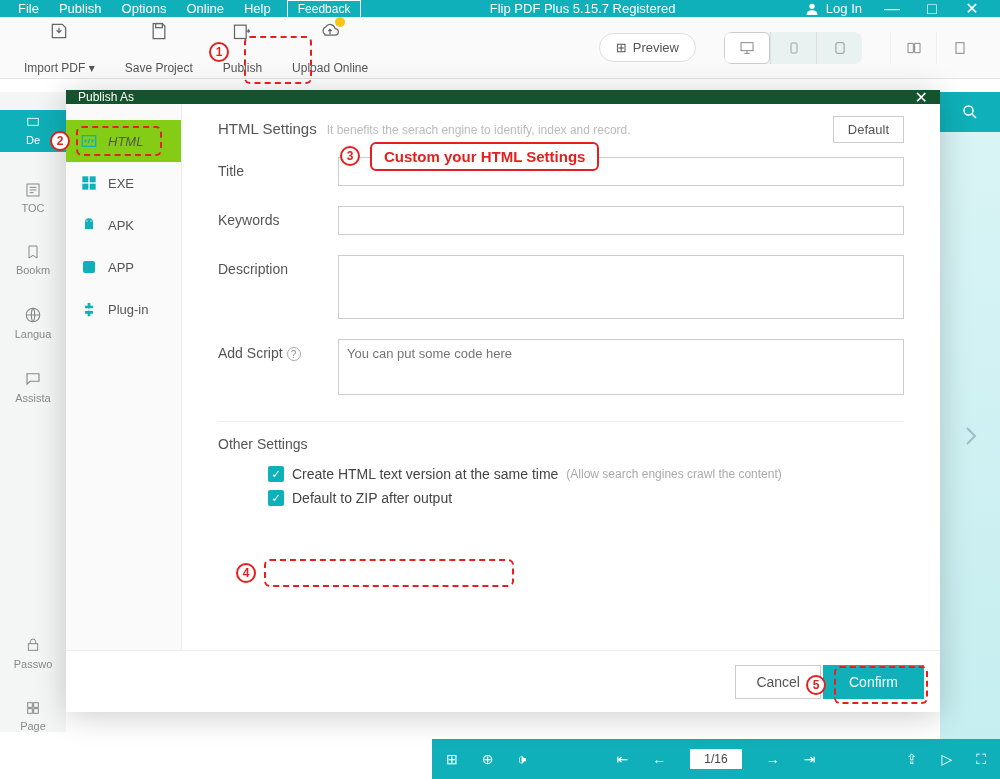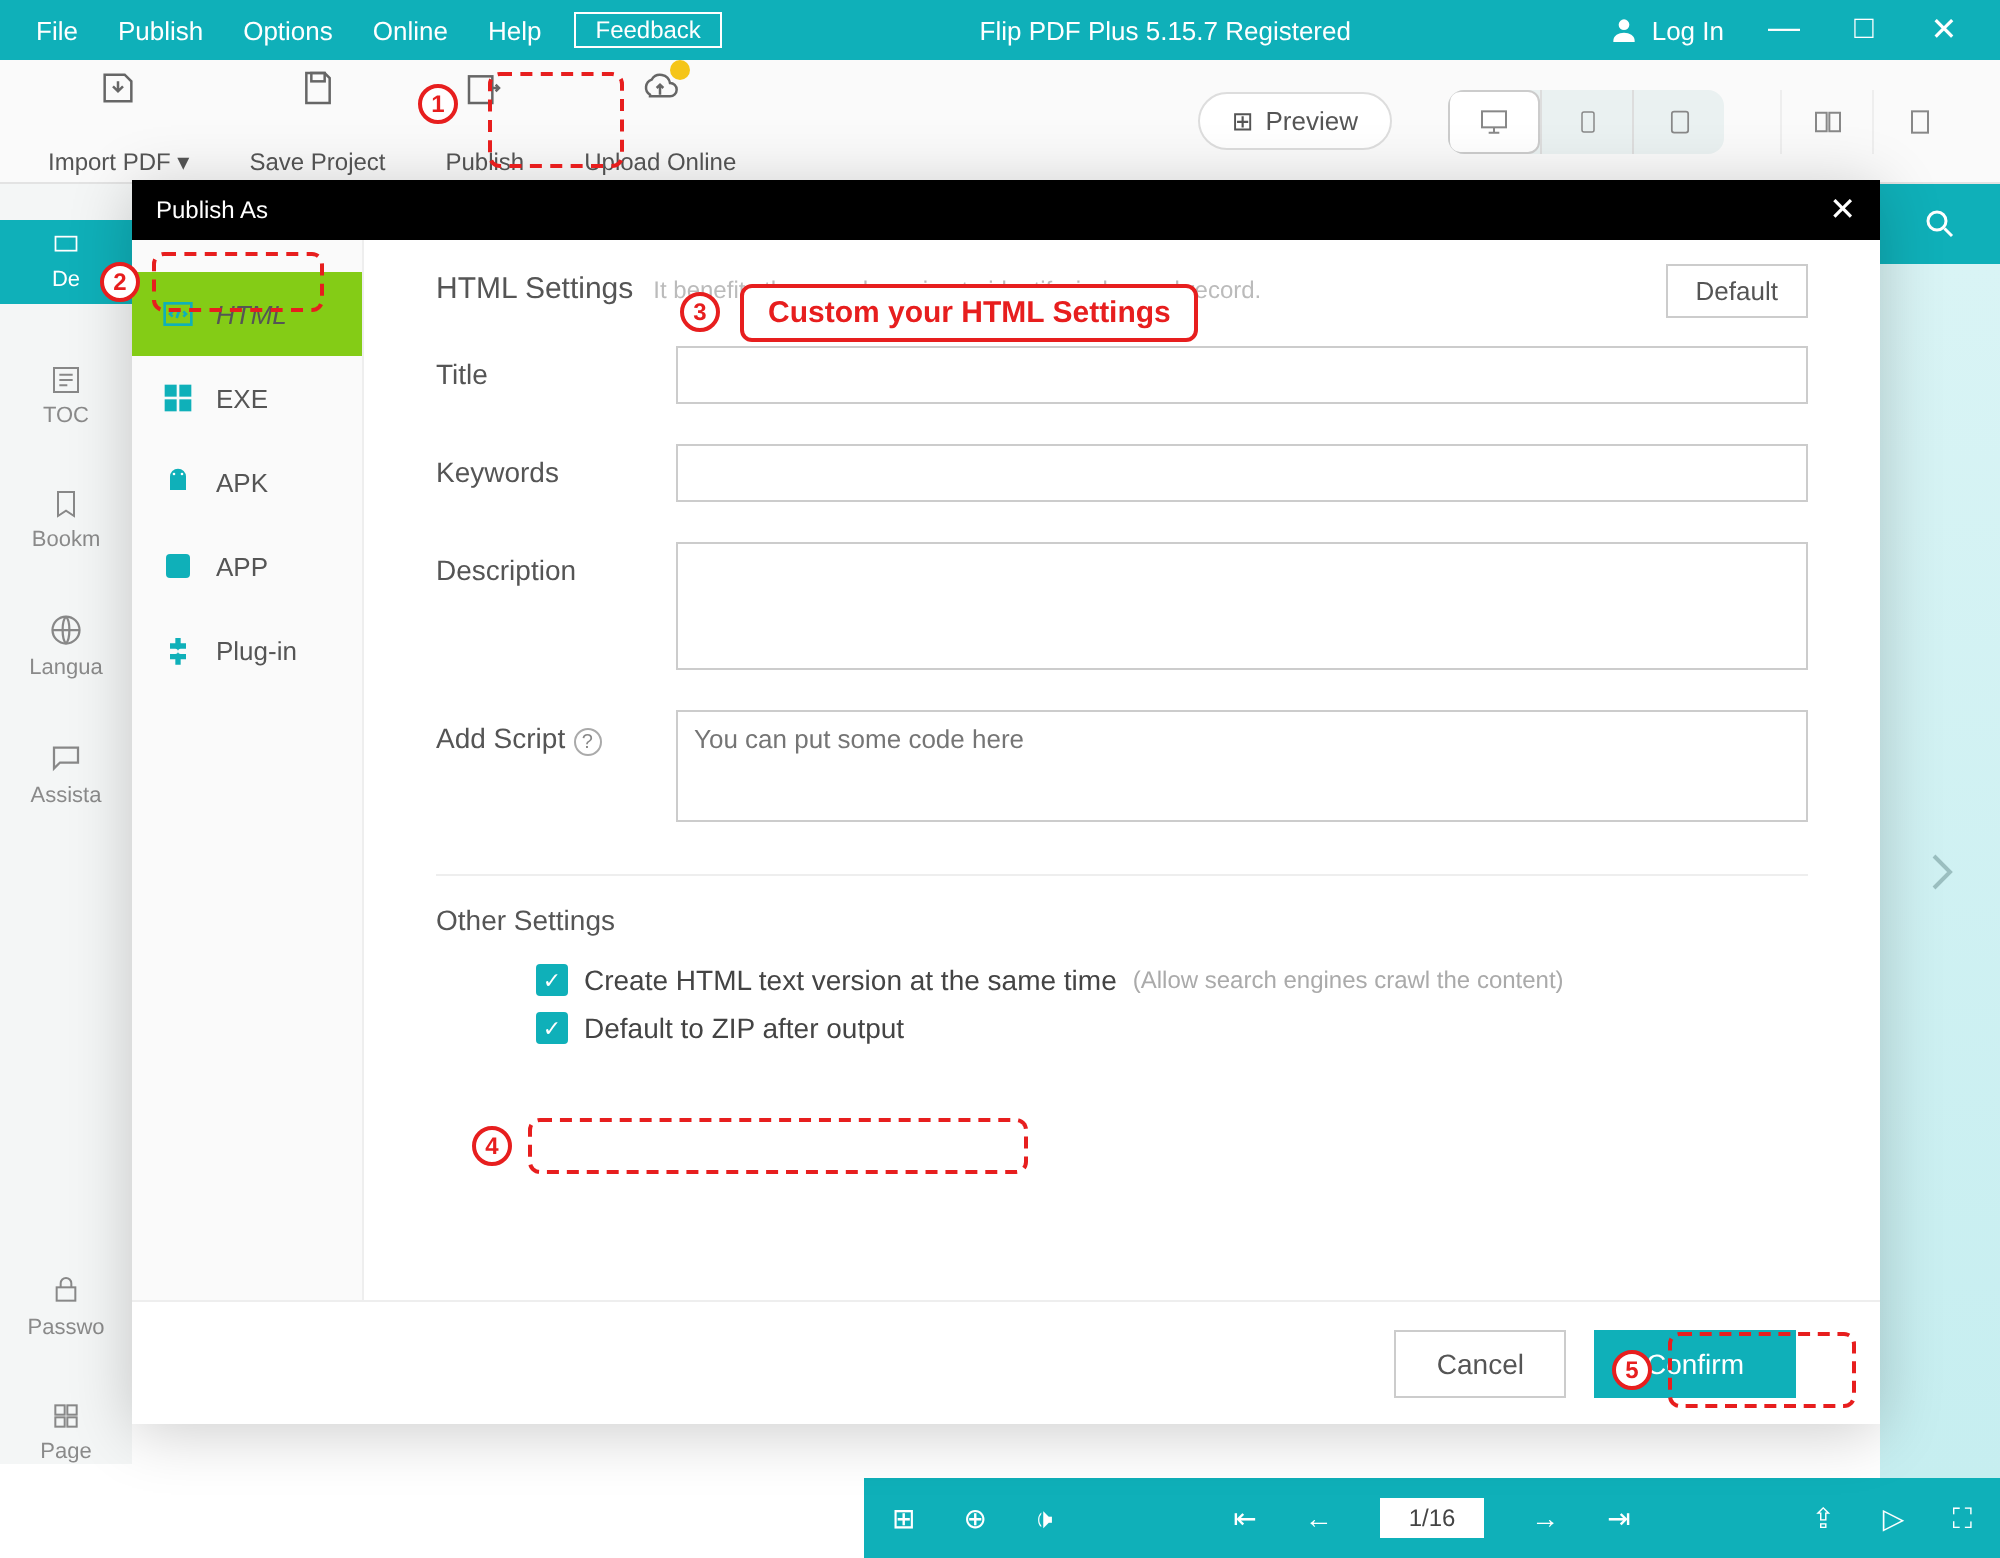--- a/index.html
+++ b/index.html
@@ -1,19 +1,19 @@
 <!DOCTYPE html>
 <html><head>
 <meta charset="utf-8">
 <style>
 * { box-sizing: border-box; margin: 0; padding: 0; font-family: "Segoe UI", Arial, sans-serif; }
 body { width: 1000px; height: 779px; background: #fff; overflow: hidden; position: relative; }
 
 
-.menubar { height: 30px; background: #0fb0b9; display: flex; align-items: center; padding: 0 8px; color: #fff; font-size: 13px; }
+.menubar { height: 17px; background: #0fb0b9; display: flex; align-items: center; padding: 0 8px; color: #fff; font-size: 13px; }
 .menubar .menu-item { padding: 0 10px; cursor: pointer; }
 .menubar .feedback { border: 1px solid #fff; padding: 1px 10px; margin-left: 6px; font-size: 12px; }
 .menubar .title { flex: 1; text-align: center; font-size: 13px; }
 .menubar .login { display: flex; align-items: center; gap: 6px; margin-right: 10px; }
 .menubar .win-btn { width: 40px; text-align: center; font-size: 16px; cursor: pointer; }
 
 
 .toolbar { height: 62px; background: #fafafa; border-bottom: 1px solid #e3e3e3; display: flex; align-items: center; padding: 0 18px; gap: 18px; }
 .tool { display: flex; flex-direction: column; align-items: center; font-size: 12px; color: #555; gap: 19px; padding: 4px 6px; cursor: pointer; }
 .tool .ico { height: 22px; display: flex; align-items: center; justify-content: center; color: #666; }
@@ -39,42 +39,42 @@
 
 .bottom-theme { position: absolute; left: 66px; right: 0; bottom: 48px; height: 70px; display: flex; gap: 30px; padding-left: 40px; align-items: center; font-size: 12px; color: #666; z-index: 0; }
 .theme-card { width: 140px; height: 22px; text-align: center; }
 
 .viewer-bar { position: absolute; left: 432px; right: 0; bottom: 0; height: 40px; background: #0fb0b9; display: flex; align-items: center; padding: 0 14px; color: #fff; gap: 24px; font-size: 14px; z-index: 2; }
 .viewer-bar .grow { flex: 1; }
 .page-ind { background: #fff; color: #444; padding: 3px 14px; font-size: 12px; }
 
 
 .modal { position: absolute; left: 66px; top: 90px; width: 874px; height: 622px; background: #fff; box-shadow: 0 4px 30px rgba(0,0,0,0.2); z-index: 50; display: flex; flex-direction: column; }
-.modal-head { height: 30px; background: #000000; color: #fff; display: flex; align-items: center; padding: 0 12px; font-size: 12px; }
+.modal-head { height: 14px; background: #14532d; color: #fff; display: flex; align-items: center; padding: 0 12px; font-size: 12px; }
 .modal-head .x { margin-left: auto; font-size: 16px; cursor: pointer; }
 .modal-body { flex: 1; display: flex; }
 .mside { width: 116px; background: #fafafa; border-right: 1px solid #eee; padding-top: 16px; }
 .mside .opt { display: flex; align-items: center; gap: 10px; padding: 12px 14px; font-size: 13px; color: #555; cursor: pointer; }
 .mside .opt.active { background: #84cc16; font-style: italic; }
 .opt-icon { width: 18px; height: 18px; display: flex; align-items: center; justify-content: center; }
 .mmain { flex: 1; padding: 16px 36px 0 36px; position: relative; overflow: hidden; }
 .section-title { font-size: 15px; color: #555; }
 .section-sub { font-size: 12px; color: #bbb; margin-left: 10px; }
 .default-btn { position: absolute; right: 36px; top: 12px; border: 1px solid #ccc; padding: 5px 14px; font-size: 13px; color: #555; background: #fff; cursor: pointer; }
 .form-row { display: flex; margin-top: 20px; align-items: flex-start; }
 .form-row label { width: 120px; font-size: 14px; color: #555; padding-top: 6px; }
 .form-row input[type=text], .form-row textarea { flex: 1; border: 1px solid #ccc; padding: 6px 8px; font-size: 13px; font-family: inherit; resize: none; }
 .form-row textarea { height: 64px; }
 .help-q { display: inline-block; width: 14px; height: 14px; border: 1px solid #aaa; border-radius: 50%; font-size: 10px; text-align: center; line-height: 13px; color: #888; margin-left: 4px; }
 hr.sep { border: none; border-top: 1px solid #eee; margin: 26px 0 14px; }
 .other-title { font-size: 14px; color: #555; margin-bottom: 14px; }
 .chk-row { display: flex; align-items: center; gap: 8px; font-size: 14px; color: #444; margin: 8px 0 8px 50px; }
 .chk { width: 16px; height: 16px; background: #0fb0b9; border-radius: 2px; display: flex; align-items: center; justify-content: center; color: #fff; font-size: 11px; }
 .chk-note { font-size: 12px; color: #aaa; }
-.modal-foot { height: 62px; border-top: 1px solid #eee; display: flex; align-items: center; justify-content: flex-end; padding: 0 42px; gap: 14px; }
+.modal-foot { height: 62px; border-top: 1px solid #eee; display: flex; align-items: center; justify-content: flex-end; padding: 0 16px; gap: 2px; }
 .btn-cancel { border: 1px solid #ccc; background: #fff; padding: 8px 20px; font-size: 14px; color: #555; cursor: pointer; }
 .btn-confirm { background: #0fb0b9; color: #fff; border: none; padding: 9px 26px; font-size: 14px; cursor: pointer; }
 
 .search-corner { position: absolute; right: 0; top: 92px; width: 60px; height: 40px; background: #0fb0b9; display: flex; align-items: center; justify-content: center; color: #fff; z-index: 3; }
 .right-grad { position: absolute; right: 0; top: 132px; width: 60px; bottom: 40px; background: linear-gradient(180deg,#d9f4f5,#c6eef0); z-index: 1; display:flex; align-items:center; justify-content:center; color:#a8c5c7;}
 </style>
 </head>
 <body>
 
 <div class="menubar">

